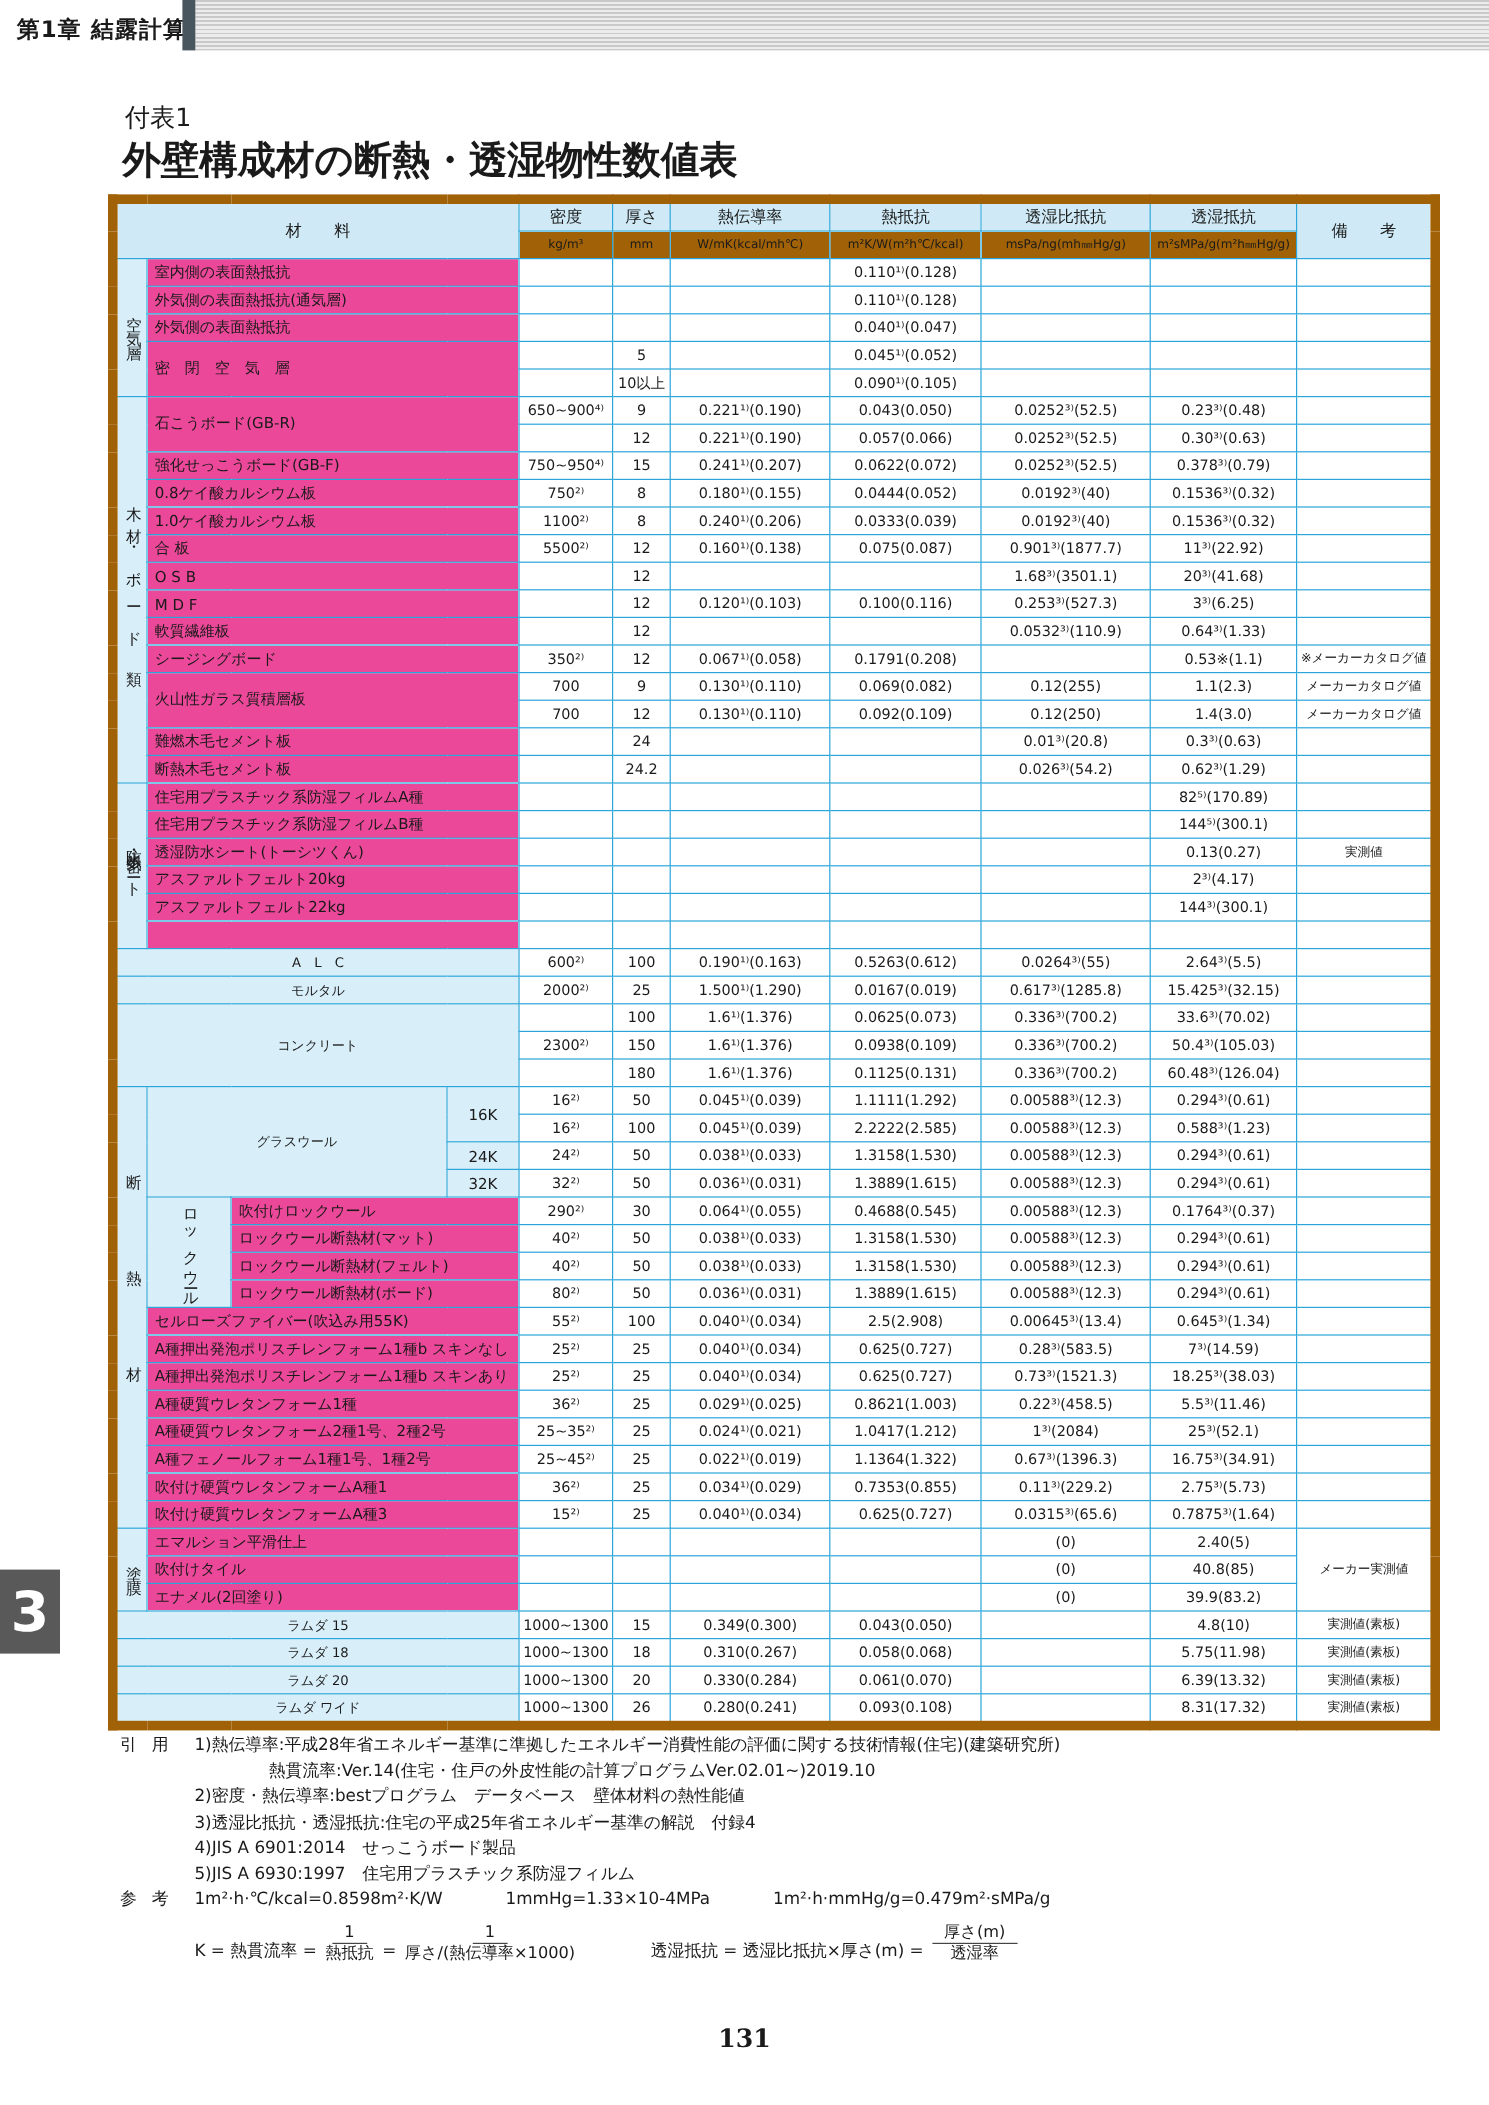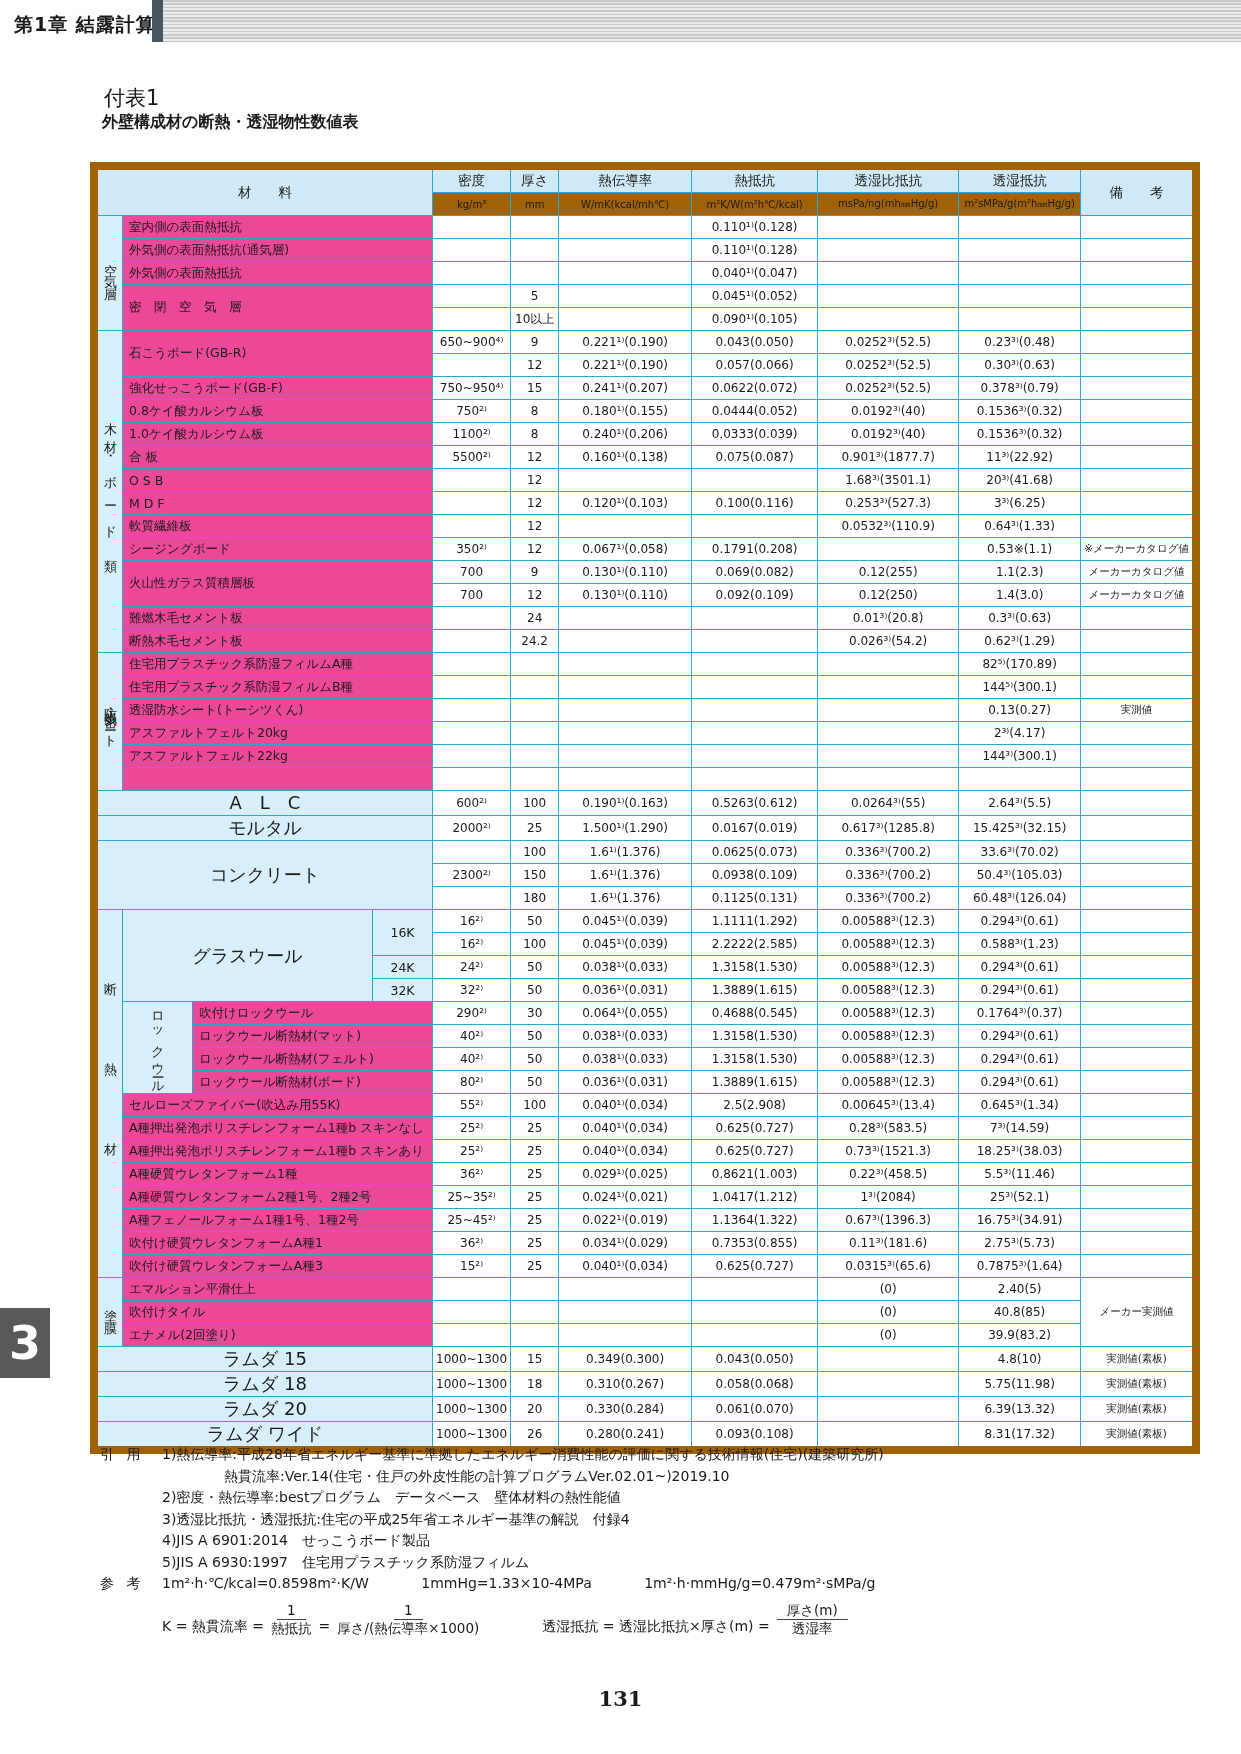--- a/index.html
+++ b/index.html
@@ -7,32 +7,32 @@
         font-family:"DejaVu Sans","Liberation Sans",sans-serif;color:#1a1a1a;}
 
   
   .chapter-label{position:absolute;left:14px;top:12px;font-size:19px;font-weight:bold;letter-spacing:1px;}
   .chapter-bar{position:absolute;left:152px;top:0;width:11px;height:42px;background:#47565f;}
   .chapter-stripes{position:absolute;left:163px;top:0;width:1078px;height:42px;
         background:repeating-linear-gradient(to bottom,#c9c9c9 0 1.5px,#ececec 1.5px 3.4px);}
 
   
   .subtitle{position:absolute;left:104px;top:84px;font-size:21px;}
-  .main-title{position:absolute;left:102px;top:112px;font-size:16px;font-weight:bold;}
+  .main-title{position:absolute;left:102px;top:112px;font-size:32px;font-weight:bold;}
 
   
   .table-wrap{position:absolute;left:90px;top:162px;}
   table{border-collapse:collapse;table-layout:fixed;}
   th,td{border:1px solid #2ba6da;height:22px;padding:0 3px;text-align:center;
         font-size:12px;font-weight:normal;overflow:hidden;white-space:nowrap;}
   table{border:8px solid #a16207;}
   .h{background:#cfeaf6;font-size:13.5px;}
   .hu{background:#a16207;font-size:10px;}
   .n{background:#ec4899;text-align:left;font-size:12.5px;padding-left:6px;}
-  .nc{background:#d8eef9;text-align:center;font-size:18px;}
+  .nc{background:#d8eef9;text-align:center;font-size:11px;}
   .k{background:#d8eef9;font-size:12.5px;}
   .g,.s{background:#d8eef9;vertical-align:middle;}
   .d{background:#fff;}
   .r{background:#fff;font-size:10.5px;}
   .vtxt{writing-mode:vertical-rl;text-orientation:upright;letter-spacing:2px;font-size:13px;}
   .ls1 .vtxt{letter-spacing:12px;}
   .ls2 .vtxt{letter-spacing:18px;}
   .ls3 .vtxt{letter-spacing:80px;}
   .ls4 .vtxt{letter-spacing:12px;}
 
@@ -544,21 +544,21 @@
             <td class="d">0.67³⁾(1396.3)</td>
             <td class="d">16.75³⁾(34.91)</td>
             <td class="d"></td>
           </tr>
           <tr>
             <td colspan="3" class="n">吹付け硬質ウレタンフォームA種1</td>
             <td class="d">36²⁾</td>
             <td class="d">25</td>
             <td class="d">0.034¹⁾(0.029)</td>
             <td class="d">0.7353(0.855)</td>
-            <td class="d">0.11³⁾(181.6)</td>
+            <td class="d">0.11³⁾(229.2)</td>
             <td class="d">2.75³⁾(5.73)</td>
             <td class="d"></td>
           </tr>
           <tr>
             <td colspan="3" class="n">吹付け硬質ウレタンフォームA種3</td>
             <td class="d">15²⁾</td>
             <td class="d">25</td>
             <td class="d">0.040¹⁾(0.034)</td>
             <td class="d">0.625(0.727)</td>
             <td class="d">0.0315³⁾(65.6)</td>

